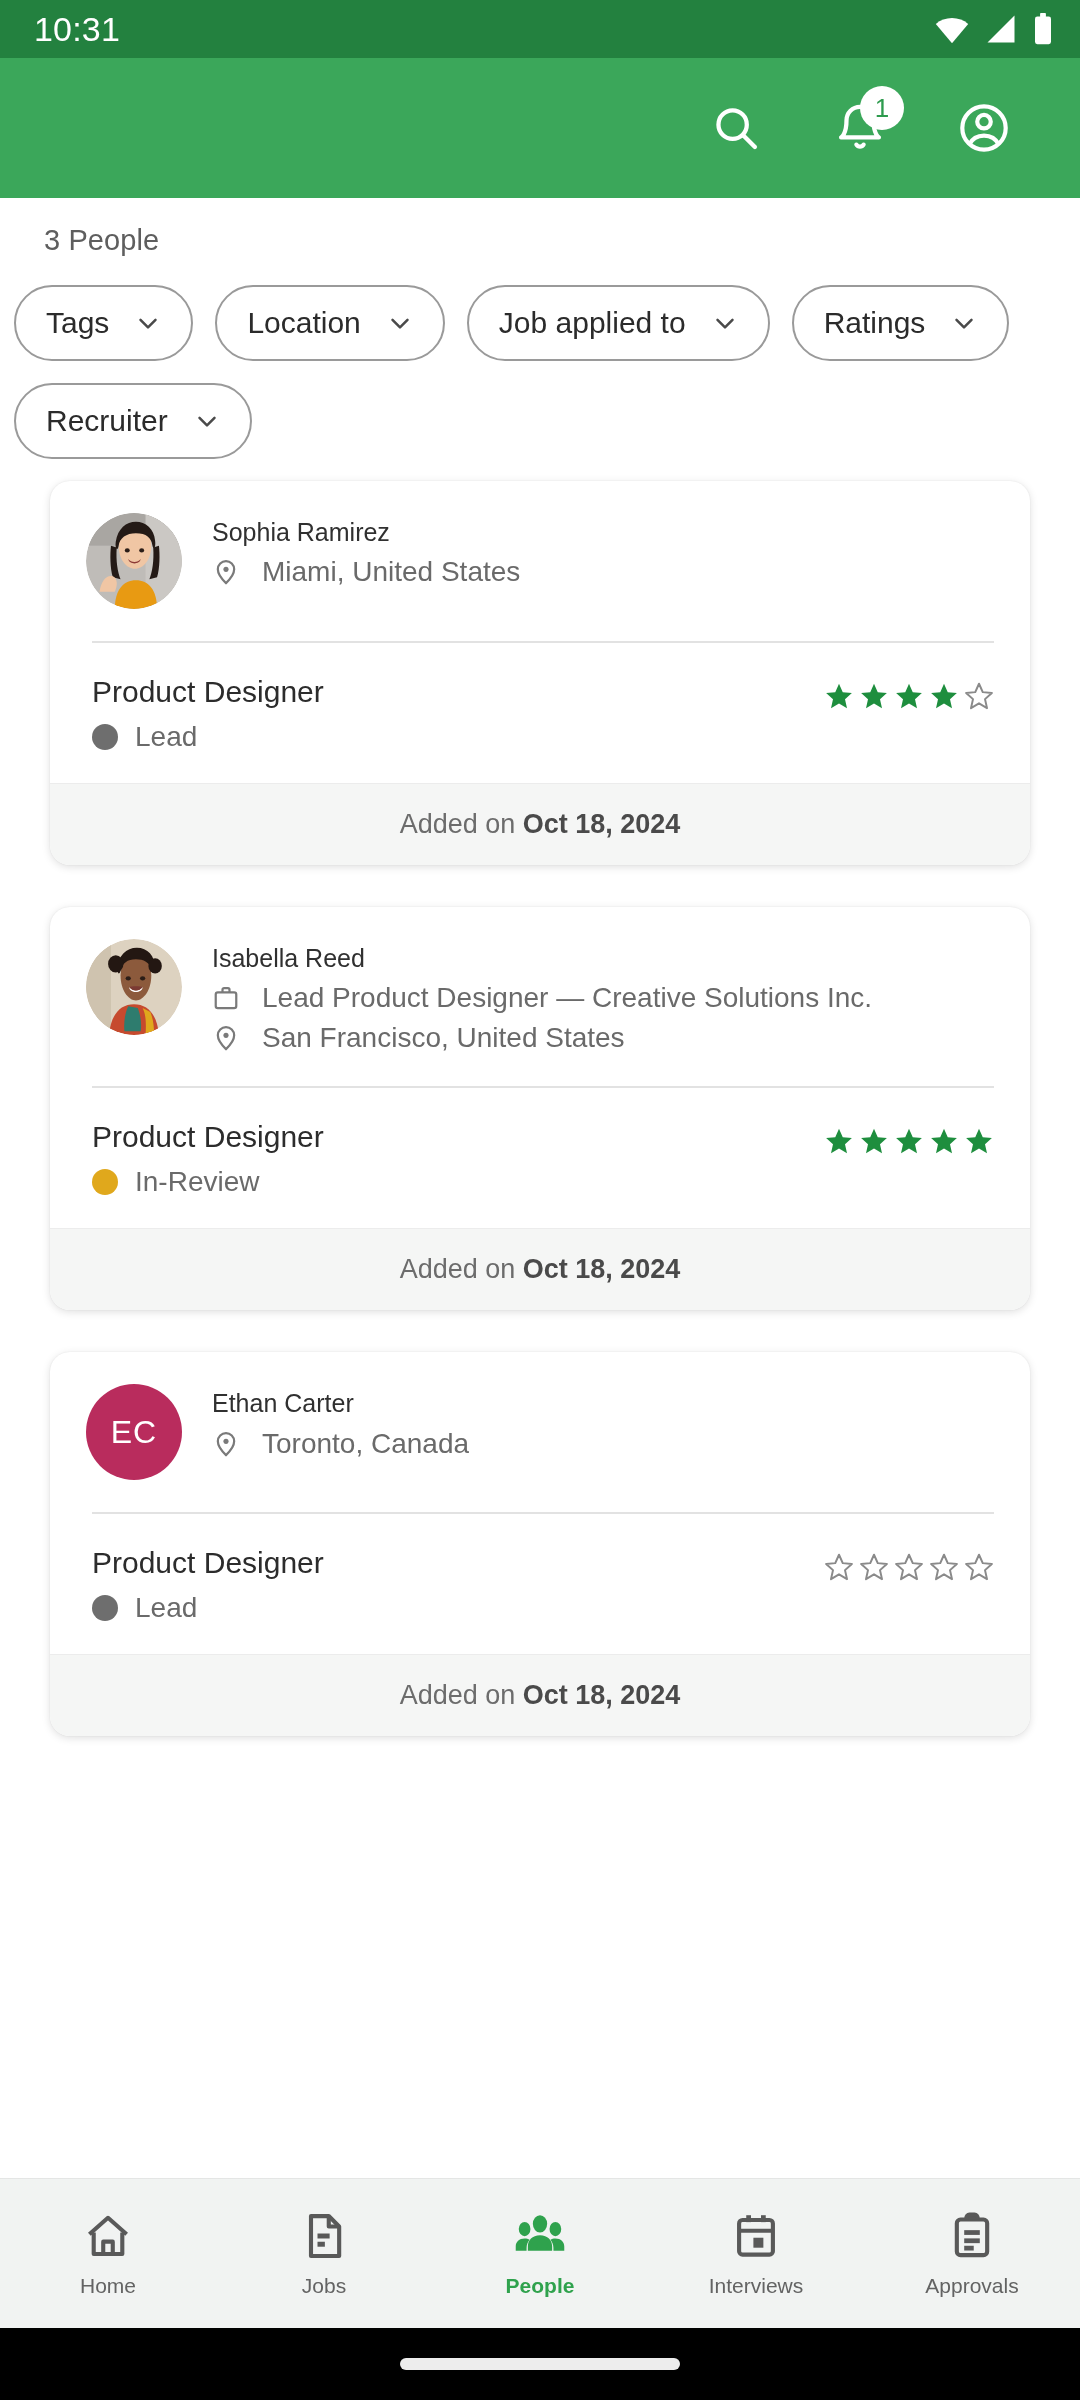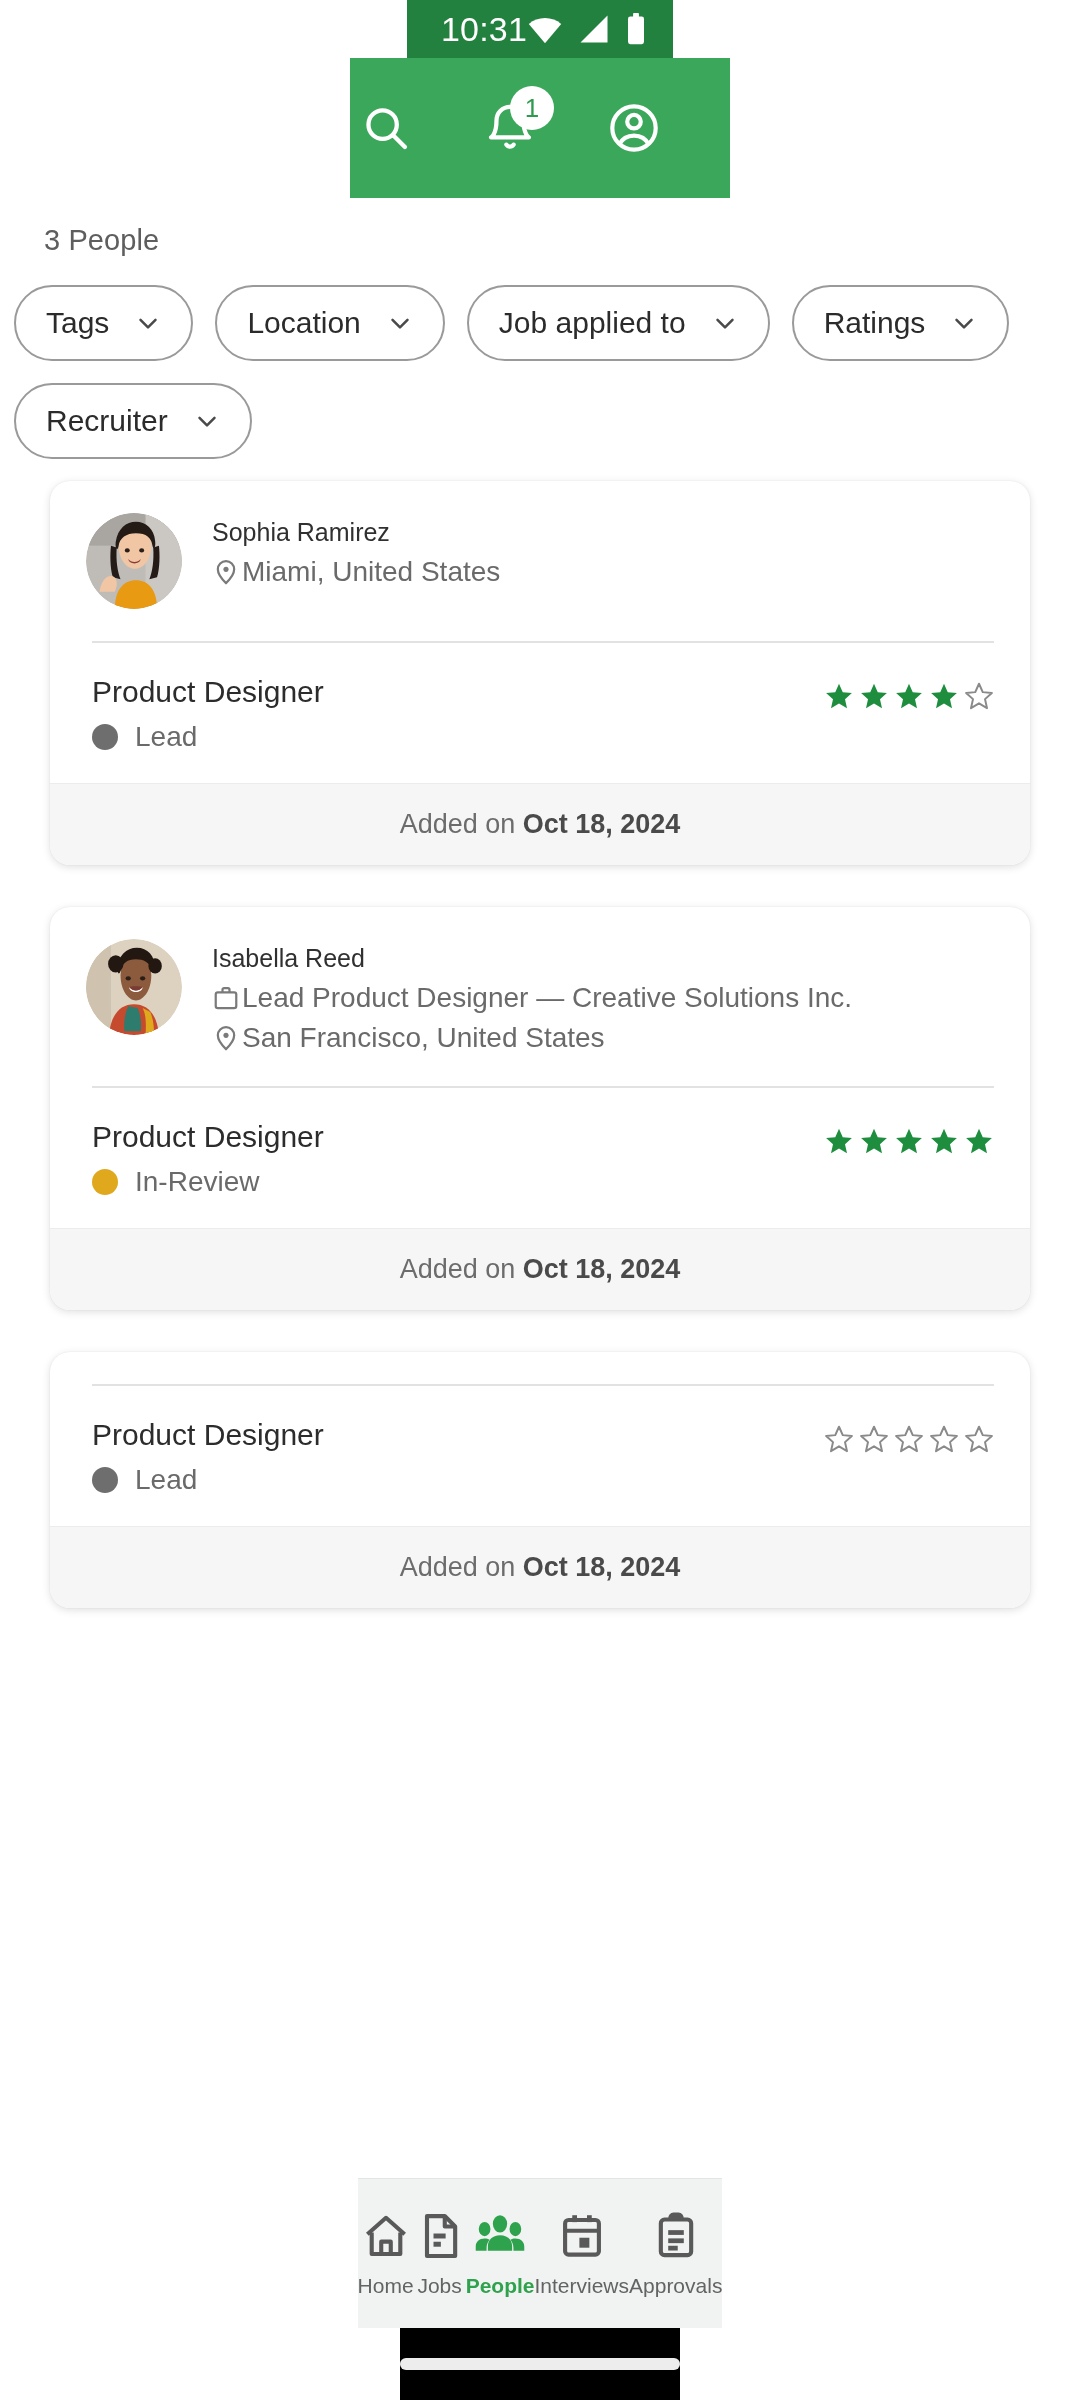--- a/index.html
+++ b/index.html
@@ -10,21 +10,20 @@
     font-family: "Liberation Sans", sans-serif;
     overflow: hidden;
   }
   .screen {
     position: relative;
     width: 1080px;
     height: 2400px;
     display: flex;
     flex-direction: column;
     background: #ffffff;
-    align-items: center;
   }
 
   
   .status-bar {
     height: 58px;
     background: #23813F;
     display: flex;
     align-items: center;
     padding: 0 26px 0 34px;
     flex: 0 0 auto;
@@ -170,21 +169,21 @@
   }
   .person-name {
     font-size: 25px;
     color: #303030;
     line-height: 1.25;
     margin-bottom: 4px;
   }
   .meta-row {
     display: flex;
     align-items: center;
-    gap: 2px;
+    gap: 22px;
     margin-top: 8px;
   }
   .meta-row svg { flex: 0 0 auto; display: block; }
   .meta-text {
     font-size: 28px;
     color: #6A6A6A;
     white-space: nowrap;
     overflow: hidden;
     text-overflow: ellipsis;
   }
@@ -566,20 +565,37 @@
                 </svg>
               </span>
           </div>
         </div>
         <div class="card-footer">
           <div class="footer-text"><span>Added on </span><b>Oct 18, 2024</b></div>
         </div>
       </div>
 
       <div class="card">
+        <div class="card-top">
+          <div class="avatar">
+            <div class="avatar-initials" style="background:#B92C5D">EC</div>
+          </div>
+          <div class="person-info">
+            <div class="person-name">Ethan Carter</div>
+            <div class="meta-row">
+              <span>
+                <svg width="28" height="28" viewBox="0 0 24 24" fill="none" stroke="#7A7A7A" stroke-width="1.9">
+                    <path d="M12 21.5s7-6.6 7-11.8A7 7 0 0 0 5 9.7c0 5.2 7 11.8 7 11.8z"></path>
+                    <circle cx="12" cy="9.7" r="2.2" fill="#7A7A7A" stroke="none"></circle>
+                  </svg>
+              </span>
+              <span class="meta-text">Toronto, Canada</span>
+            </div>
+          </div>
+        </div>
         <div class="divider"></div>
         <div class="card-mid">
           <div class="role-block">
             <div class="role-title">Product Designer</div>
             <div class="stage-row">
               <span class="stage-dot" style="background:#6E6E6E"></span>
               <span class="stage-label">Lead</span>
             </div>
           </div>
           <div class="stars">

